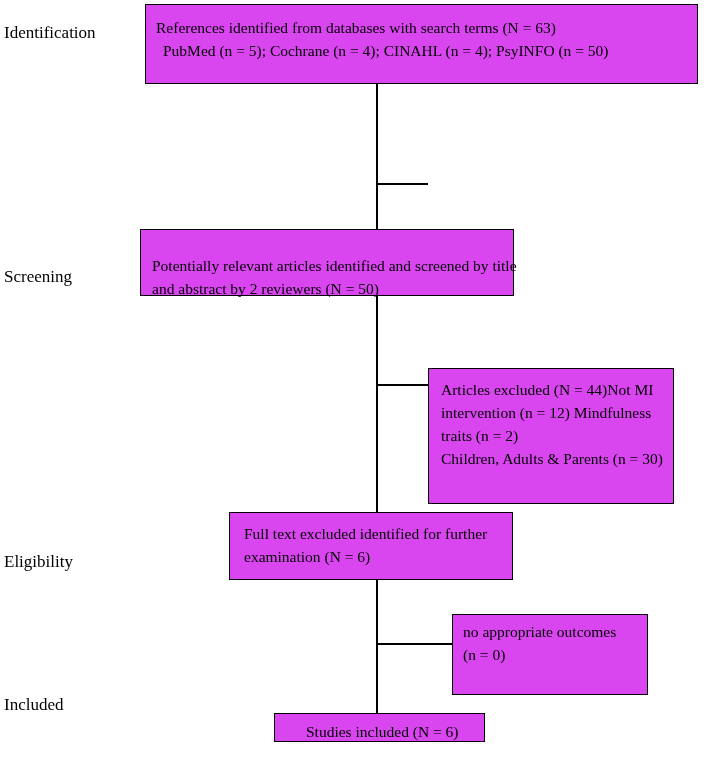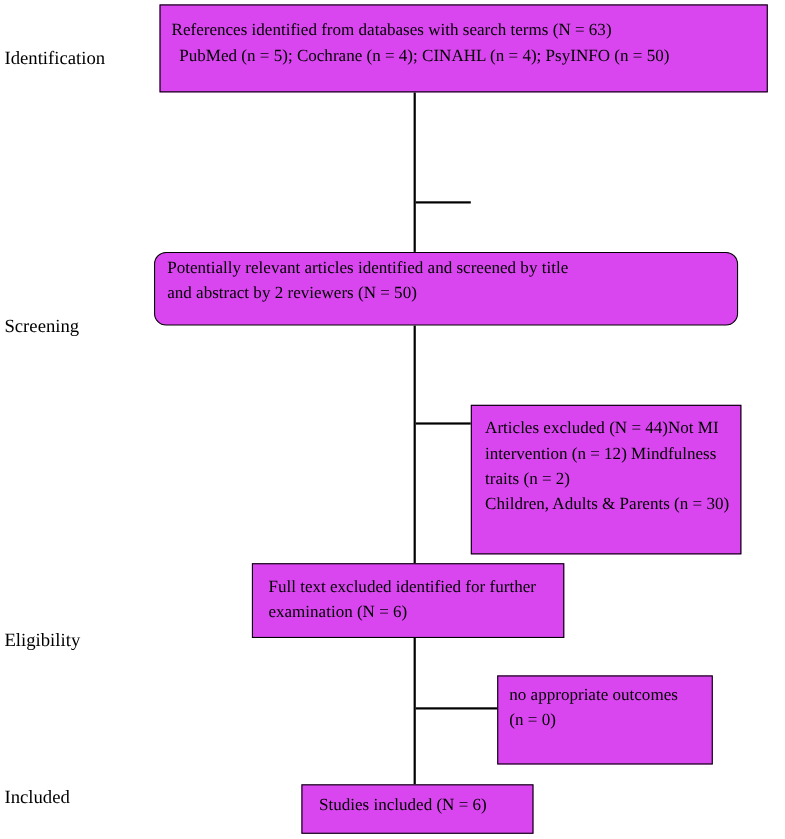--- a/index.html
+++ b/index.html
@@ -15,42 +15,41 @@
     font-family: "Liberation Serif", "DejaVu Serif", serif;
     color: #000000;
     overflow: hidden;
   }
   .stage-label {
     position: absolute;
     left: 4px;
     font-size: 17px;
     line-height: 22px;
     white-space: nowrap;
-    margin-top: 20px;
   }
   .box {
     position: absolute;
     box-sizing: border-box;
     border: 1px solid #000000;
     background: #d946ef;
     font-size: 15.5px;
     line-height: 23px;
   }
   .box .bline {
     white-space: nowrap;
   }
   
   .box-references        { left: 145px; top: 4px;   width: 553px; height: 80px;  padding: 11px 10px; }
   .box-references .bline2 { padding-left: 7px; }
   .box-duplication       { left: 428px; top: 132px; width: 200px; height: 63px;  padding: 6px 12px; }
-  .box-screened          { left: 140px; top: 229px; width: 531px; height: 67px;  padding: 2px 11px; border-radius: 11px; }
+  .box-screened          { left: 140px; top: 229px; width: 374px; height: 67px;  padding: 24px 11px; }
   .box-screen-excluded   { left: 428px; top: 320px; width: 246px; height: 136px; padding: 9px 12px; margin-top: 48px; }
   .box-fulltext          { left: 229px; top: 512px; width: 284px; height: 68px;  padding: 9px 14px; }
   .box-elig-excluded     { left: 452px; top: 614px; width: 196px; height: 81px;  padding: 5px 10px; }
-  .box-included          { left: 274px; top: 713px; width: 211px; height: 45px;  padding: 6px 15px; }
+  .box-included          { left: 274px; top: 713px; width: 211px; height: 29px;  padding: 6px 31px; }
   
   .conn {
     position: absolute;
     background: #000000;
   }
   .conn-v1 { left: 376px; top: 84px;  width: 2px;  height: 145px; }
   .conn-h1 { left: 378px; top: 183px; width: 50px; height: 2px; }
   .conn-v2 { left: 376px; top: 296px; width: 2px;  height: 216px; }
   .conn-h2 { left: 378px; top: 384px; width: 50px; height: 2px; }
   .conn-v3 { left: 376px; top: 580px; width: 2px;  height: 133px; }

